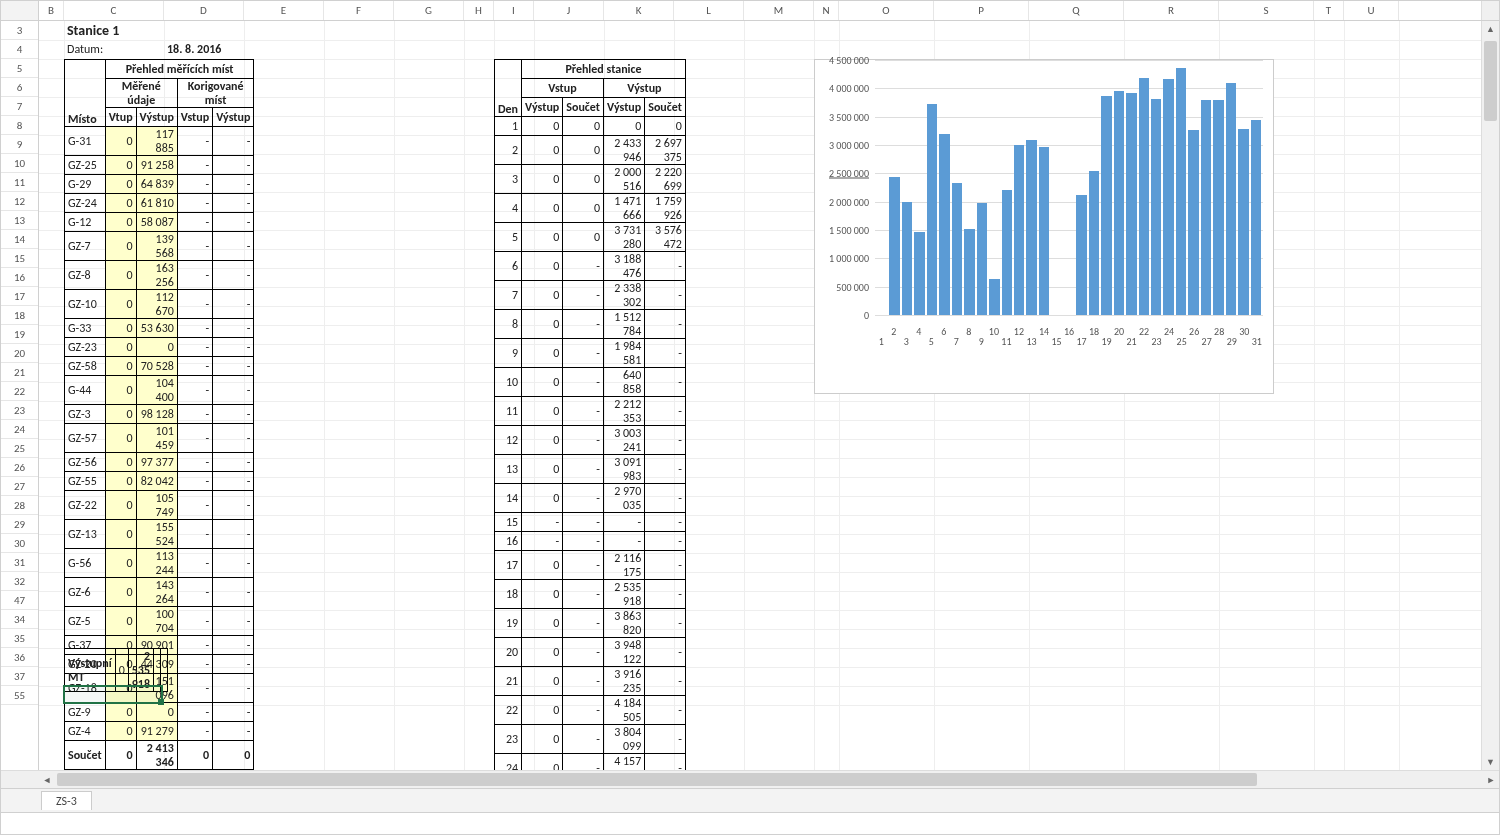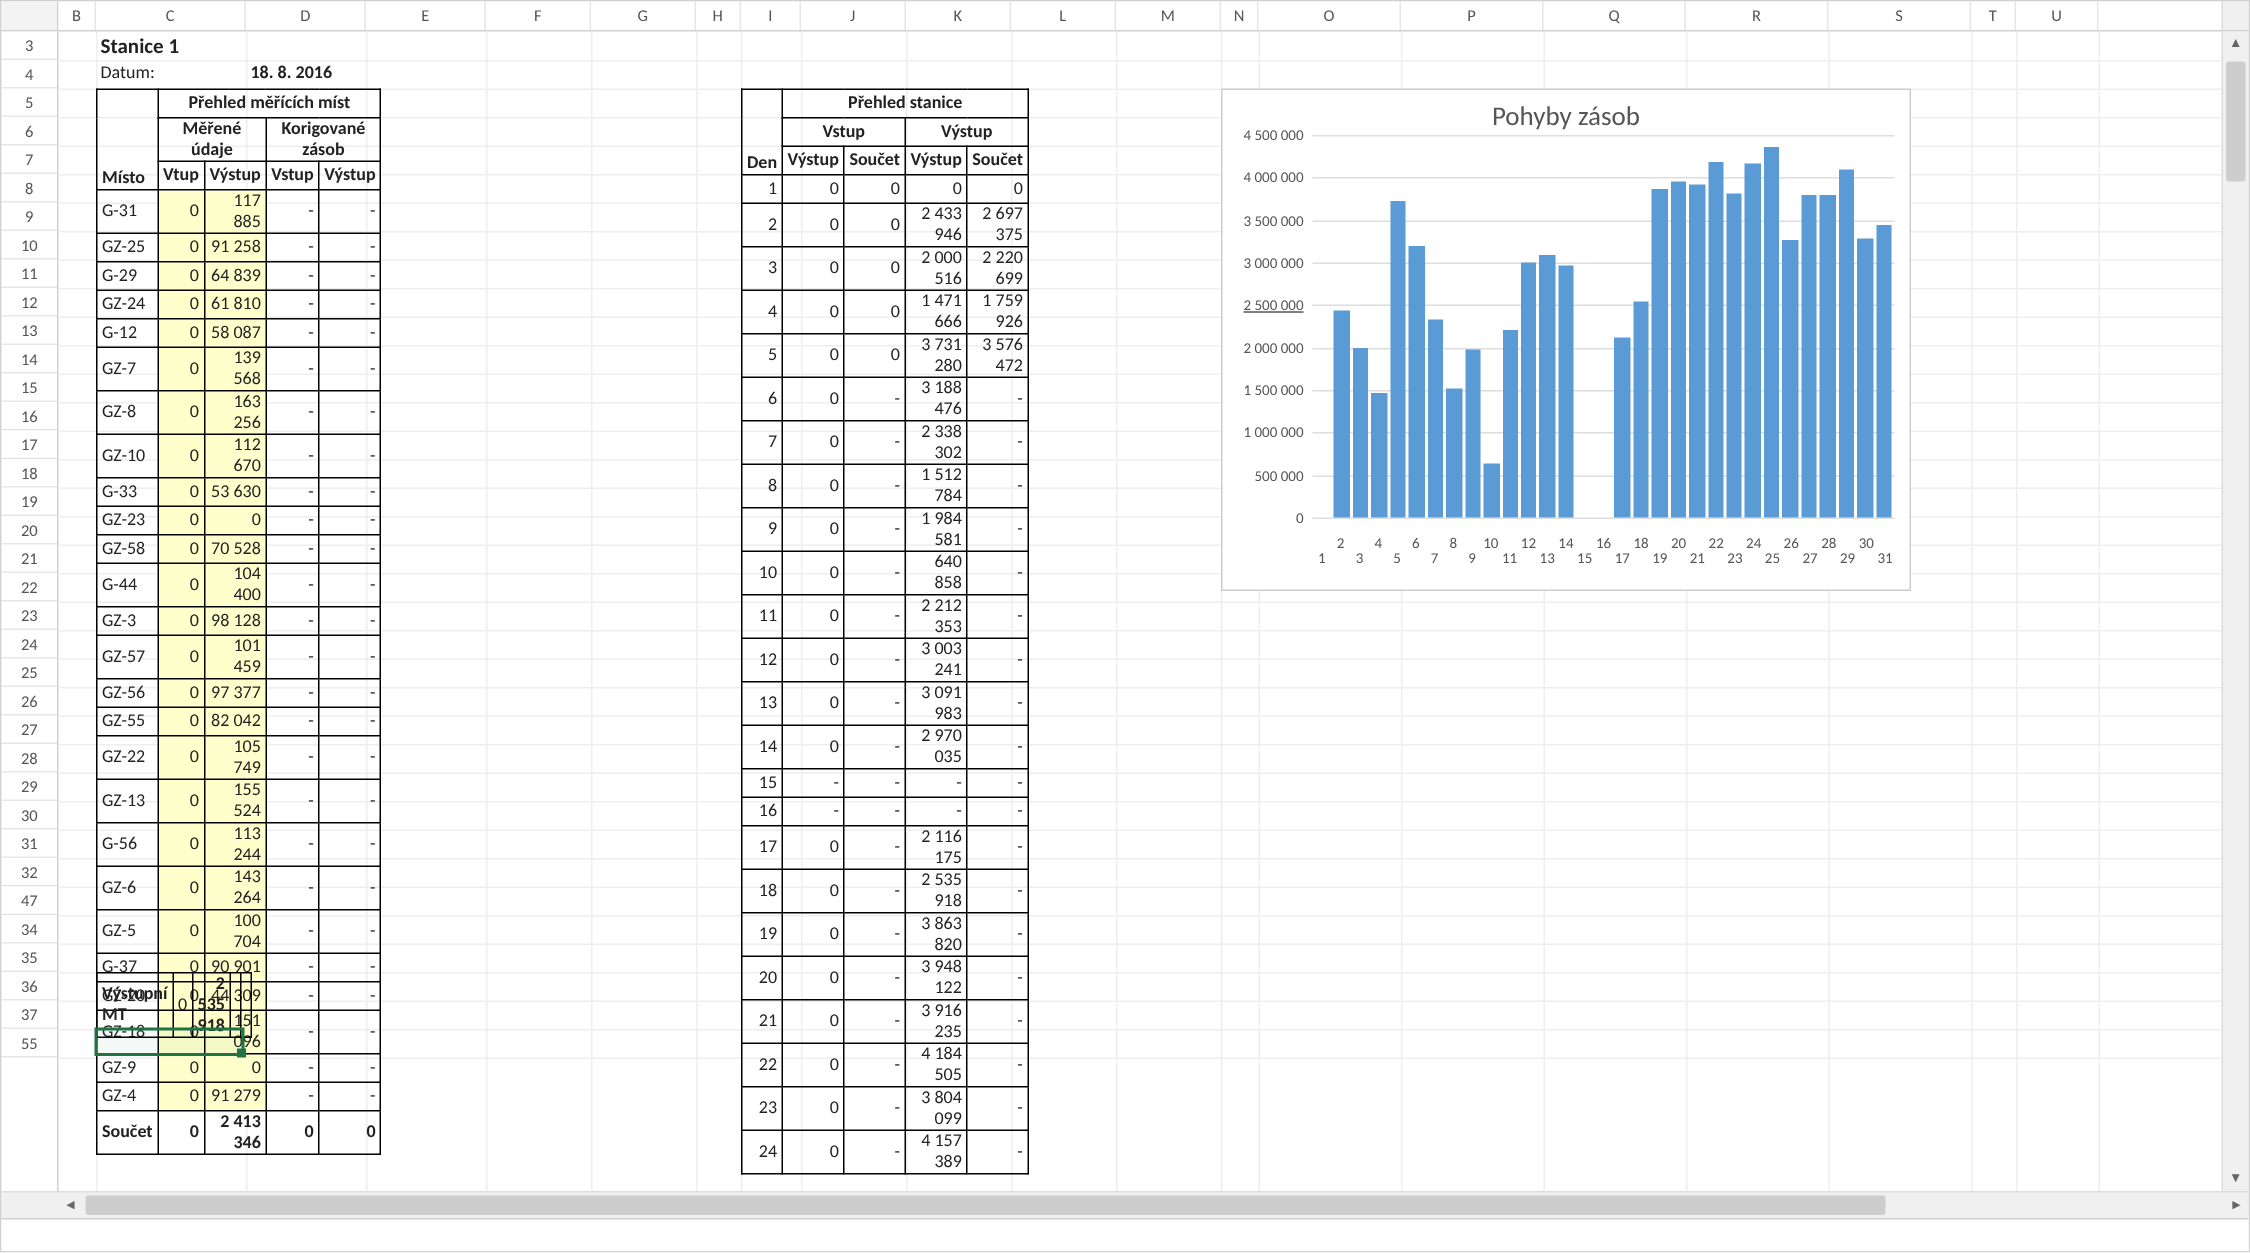--- a/index.html
+++ b/index.html
@@ -380,21 +380,21 @@
           <div class="cell " style="left: 25px; top: 19px; width: 100px;">Datum:</div>
           <div class="cell bold" style="left: 125px; top: 19px; width: 120px;">18. 8. 2016</div>
           <table class="tbl" style="left: 25px; top: 38px;">
             <tbody>
               <tr>
                 <th rowspan="3" style="width:99px;text-align:left;vertical-align:bottom">Místo</th>
                 <th colspan="4">Přehled měřících míst</th>
               </tr>
               <tr>
                 <th colspan="2">Měřené údaje</th>
-                <th colspan="2">Korigované zásob</th>
+                <th colspan="2">Korigované míst</th>
               </tr>
               <tr>
                 <th style="width:79px">Vtup</th>
                 <th style="width:79px">Výstup</th>
                 <th style="width:69px">Vstup</th>
                 <th style="width:69px">Výstup</th>
               </tr>
               <tr>
                 <td class="l">G-31</td>
                 <td class="r y">0</td>
@@ -778,21 +778,20 @@
                 <td class="r">24</td>
                 <td class="r">0</td>
                 <td class="r">-</td>
                 <td class="r">4 157 389</td>
                 <td class="r">-</td>
               </tr>
             </tbody>
           </table>
           <div class="selected-cell" style="left: 24px; top: 664px; width: 100px; height: 19px;"></div>
           <div class="chart" style="left: 775px; top: 38px; width: 460px; height: 335px;">
-            <div class="chart-title">Pohyby zásob</div>
             <div class="chart-plot" style="height: 255px;">
               <div class="chart-grid-line" style="top: 100%;"></div>
               <div class="chart-ylabel" style="top: 100%;">0</div>
               <div class="chart-grid-line" style="top: 88.8889%;"></div>
               <div class="chart-ylabel" style="top: 88.8889%;">500 000</div>
               <div class="chart-grid-line" style="top: 77.7778%;"></div>
               <div class="chart-ylabel" style="top: 77.7778%;">1 000 000</div>
               <div class="chart-grid-line" style="top: 66.6667%;"></div>
               <div class="chart-ylabel" style="top: 66.6667%;">1 500 000</div>
               <div class="chart-grid-line" style="top: 55.5556%;"></div>
@@ -887,16 +886,19 @@
 
   <div class="scrollbar-h">
     <div style="width:38px"></div>
     <div class="arrow">◄</div>
     <div class="track">
         <div class="thumb"></div>
       </div>
     <div class="arrow">►</div>
   </div>
 
+  <div class="tabs-bar">
+    <div class="tab">ZS-3</div>
+  </div>
 
   <div class="formula-bar"></div>
 
 </div>
 
 </body></html>

